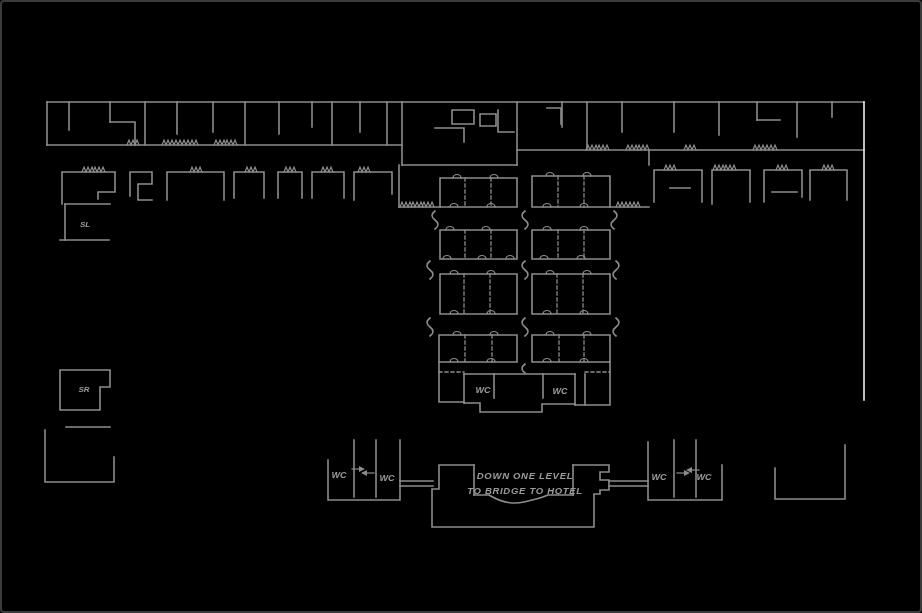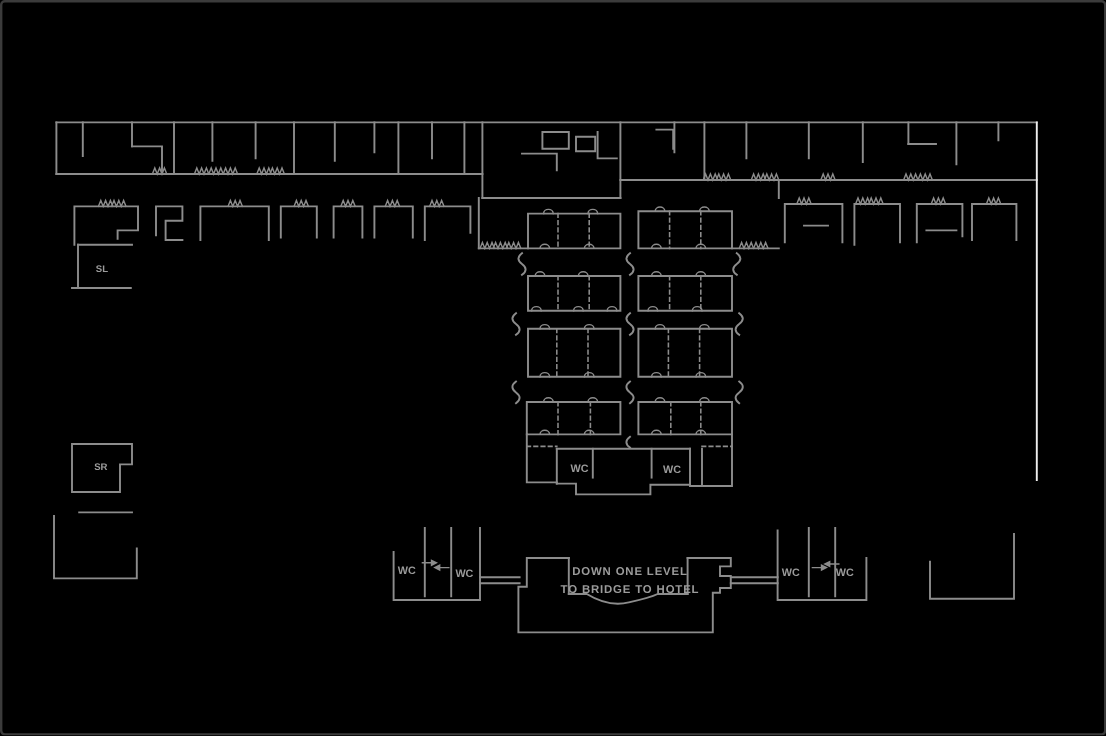--- a/index.html
+++ b/index.html
@@ -4,20 +4,21 @@
 <style>
   html,body{margin:0;padding:0;background:#000;}
   .frame{
     position:relative;
     width:922px;height:613px;
     box-sizing:border-box;
     background:var(--bg,#000);
     border:2px solid var(--border,#3b3b3b);
     border-radius:4px;
     overflow:hidden;
+    font-style:italic;
   }
   svg{display:block;}
   .wall{fill:none;stroke:var(--wall,#8c8c8c);stroke-width:1.6;stroke-linecap:square;stroke-linejoin:miter;}
   .bright{stroke:var(--bright,#eeeeee);}
   .dash{stroke-dasharray:3 3;stroke-width:1.3;}
   .door{stroke-width:1.2;}
   .arrowhead{fill:var(--wall,#8c8c8c);stroke:none;}
   .lbl{fill:var(--text,#9b9b9b);font-family:"Liberation Sans",sans-serif;font-weight:bold;}
 </style>
 </head>

